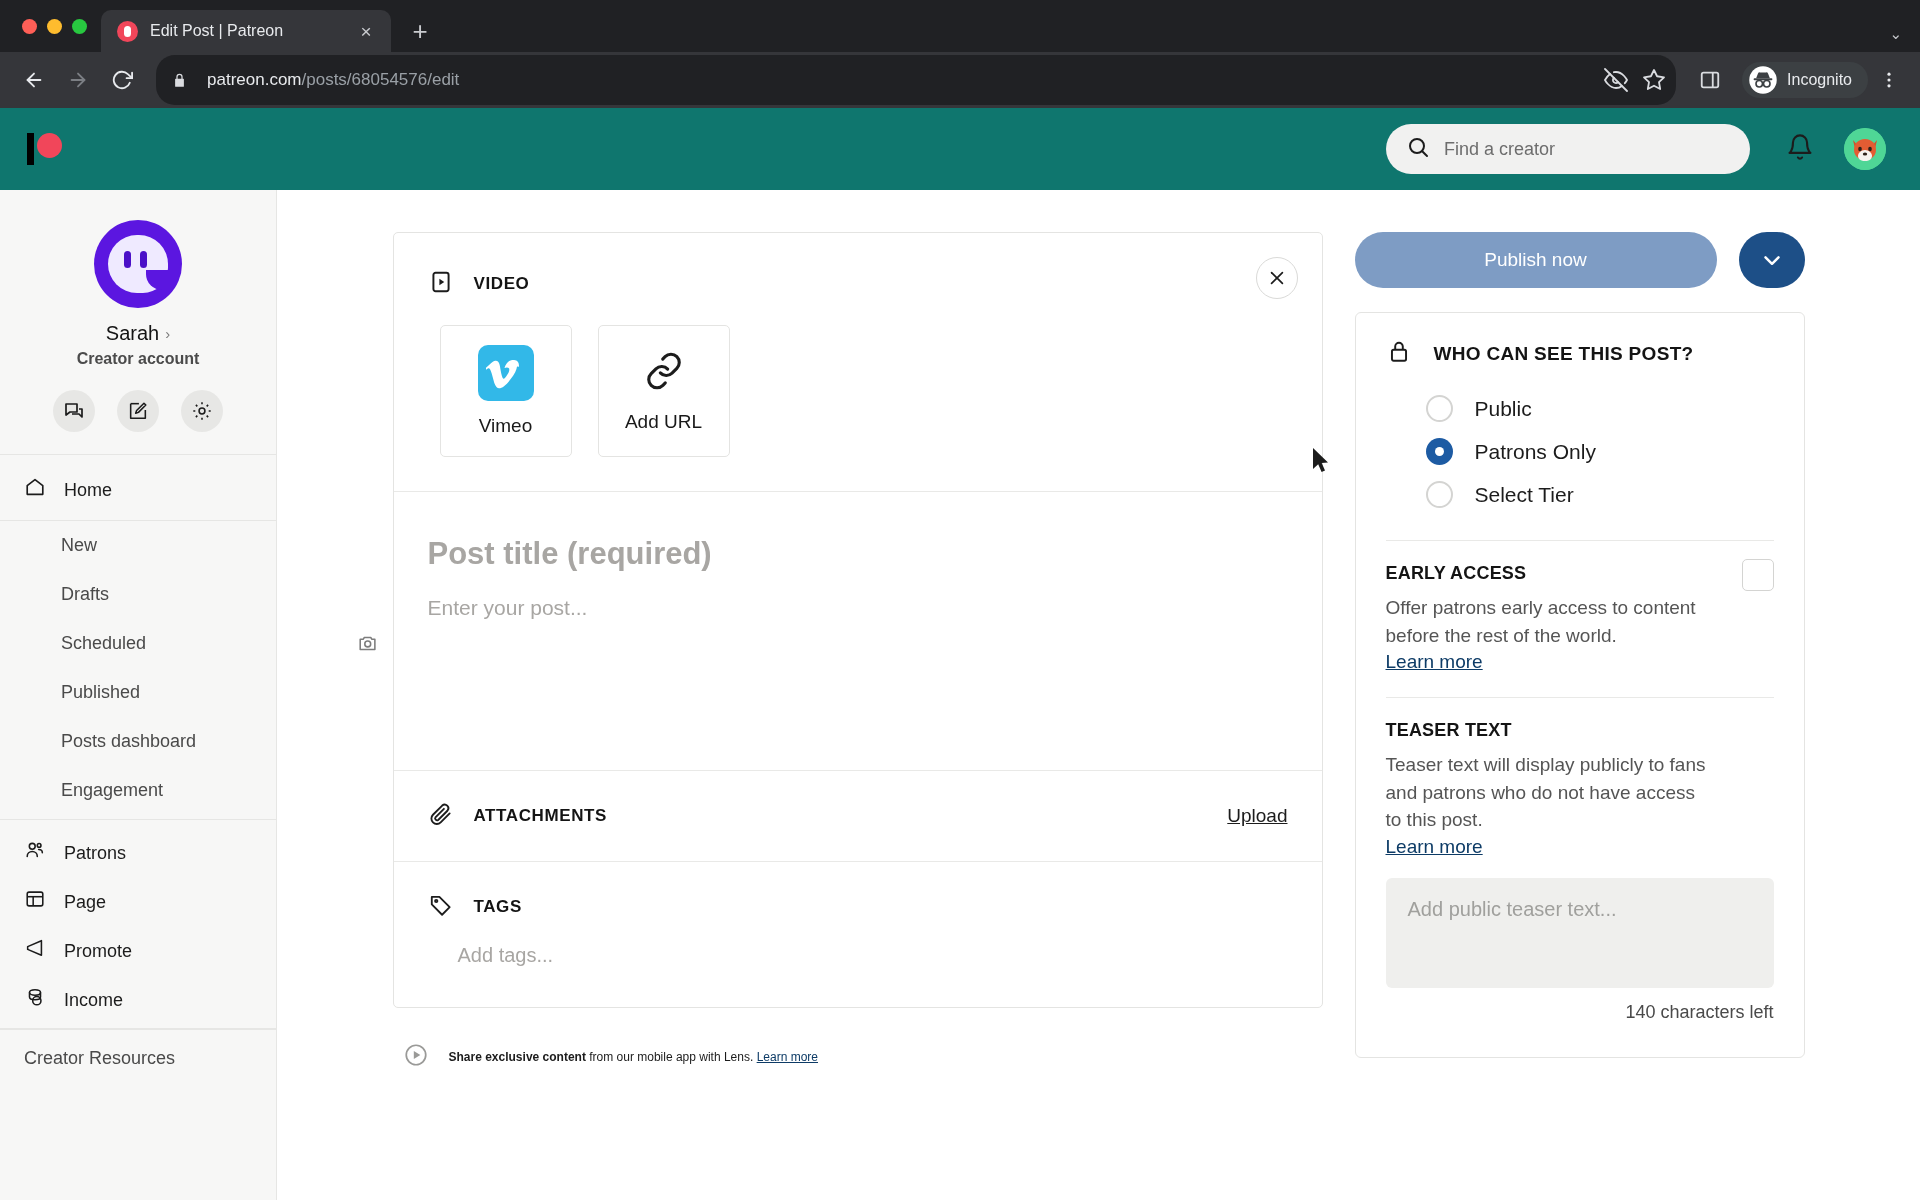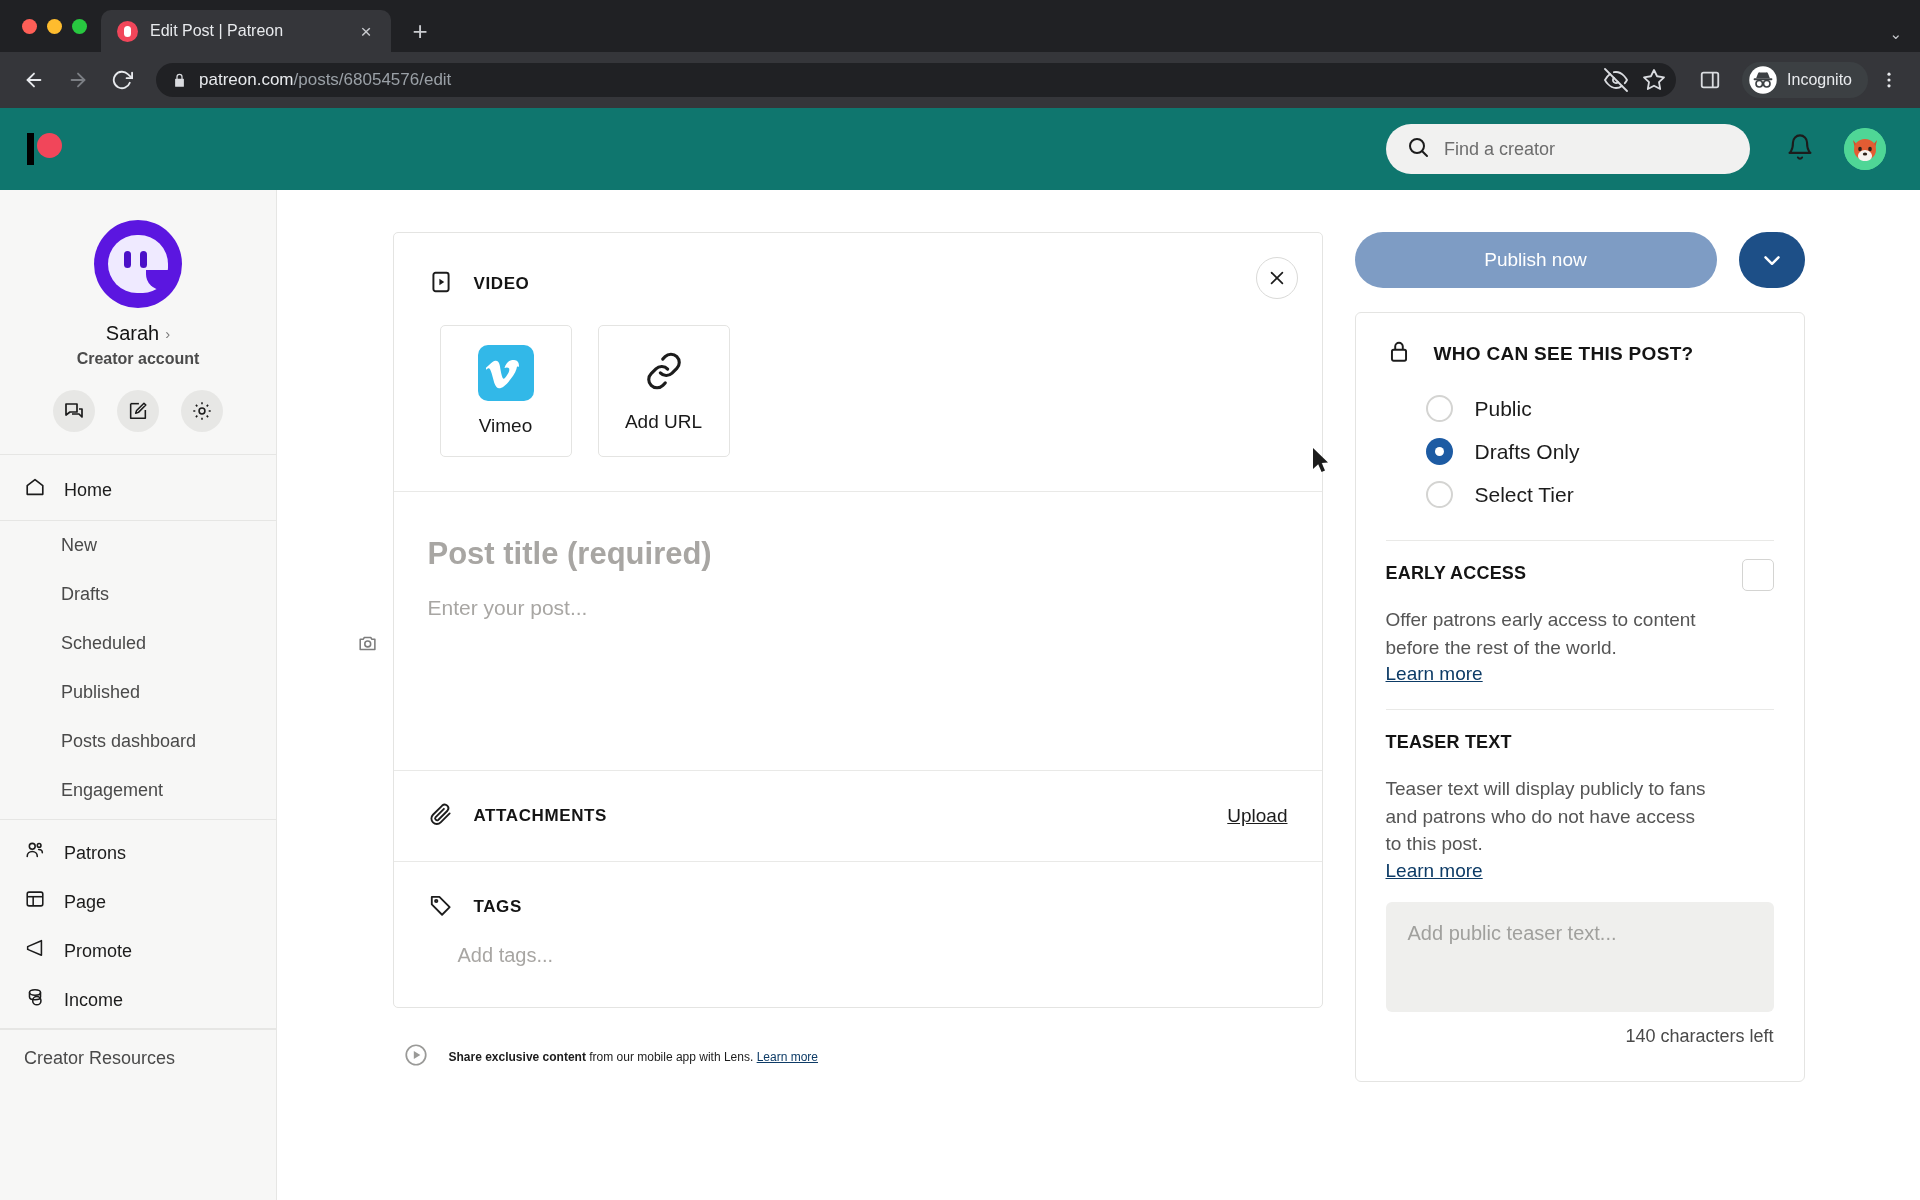--- a/index.html
+++ b/index.html
@@ -26,22 +26,22 @@
   .tab-favicon::after { content:""; width: 7px; height: 11px; border-radius: 4px; background: #fff; display:block; margin-left: -1px;}
   .tab-title { color: #e8eaed; font-size: 16px; white-space: nowrap; overflow: hidden; text-overflow: ellipsis; flex: 1; }
   .tab-close { color: #c9cbcf; font-size: 19px; line-height: 1; width: 26px; height: 26px; display: flex; align-items: center; justify-content: center; flex:none; }
   .newtab { color: #c9cbcf; font-size: 26px; width: 42px; height: 42px; display: flex; align-items: center; justify-content: center; margin-left: 8px; font-weight: 300; }
   .tabstrip-right { position: absolute; right: 18px; bottom: 9px; color: #c9cbcf; font-size: 15px; }
 
   .toolbar { height: 56px; background: #35363a; display: flex; align-items: center; padding: 0 14px; gap: 4px; }
   .nav-btn { width: 40px; height: 40px; display: flex; align-items: center; justify-content: center; color: #e8eaed; }
   .nav-btn.disabled { color: #7c7f84; }
   .omnibox {
-    flex: 1; height: 34px; background: #202124; border-radius: 19px;
-    display: flex; align-items: center; padding: 0 16px; gap: 12px; margin: 0 10px;
+    flex: 1; height: 50px; background: #202124; border-radius: 19px;
+    display: flex; align-items: center; padding: 0 16px; gap: 20px; margin: 0 10px;
     position: relative;
   }
   .omnibox .url { font-size: 17px; color: #9aa0a6; white-space: nowrap; }
   .omnibox .url b { color: #e8eaed; font-weight: 400; }
   .omni-right { position: absolute; right: 10px; display: flex; align-items: center; gap: 14px; }
   .tb-icon { color: #dadce0; display: flex; align-items: center; justify-content: center; }
   .incognito-pill { display: flex; align-items: center; gap: 9px; background: #3c4043; border-radius: 19px; height: 36px; padding: 0 16px 0 6px; margin-left: 8px; }
   .incognito-pill .label { color: #e8eaed; font-size: 16px; }
   .kebab { color: #e8eaed; width: 34px; display: flex; align-items: center; justify-content: center; }
 
@@ -127,21 +127,21 @@
   .radios { padding: 18px 0 0 40px; }
   .radio-row { display: flex; align-items: center; gap: 22px; height: 43px; }
   .radio { width: 27px; height: 27px; border-radius: 50%; border: 2px solid #d4d4d2; background: #fff; flex: none; }
   .radio.on { border: none; background: #1d5ba3; display: flex; align-items: center; justify-content: center; }
   .radio.on::after { content:""; width: 9px; height: 9px; border-radius: 50%; background: #fff; }
   .radio-label { font-size: 21px; color: #1c1c1c; }
 
   .rc-div { height: 1px; background: #e9e9e7; margin: 24px 0 0 0; }
   .sub-sec { padding-top: 22px; position: relative; }
   .sub-title { font-size: 18px; font-weight: 700; color: #141414; letter-spacing: .2px; }
-  .sub-desc { font-size: 19px; color: #555; line-height: 1.45; margin-top: 22px; max-width: 330px; }
+  .sub-desc { font-size: 19px; color: #555; line-height: 1.45; margin-top: 10px; max-width: 330px; }
   .learn { font-size: 19px; color: #0d3b66; text-decoration: underline; display: inline-block; margin-top: 2px; }
   .ea-check { position: absolute; right: 0; top: 18px; width: 32px; height: 32px; border: 1px solid #d4d4d2; border-radius: 5px; background: #fff; }
   .teaser-box { margin-top: 20px; height: 110px; background: #efefed; border-radius: 6px; padding: 20px 22px; }
   .teaser-ph { font-size: 20px; color: #a0a09d; }
   .char-left { text-align: right; font-size: 18px; color: #4a4a4a; margin-top: 14px; }
 
   .delete-row { display: flex; align-items: center; justify-content: center; gap: 22px; margin-top: 34px; }
   .delete-label { font-size: 19px; font-weight: 700; letter-spacing: .4px; color: #141414; }
 
   .cursor { position: absolute; left: 1313px; top: 448px; width: 0; height: 0; pointer-events: none; }
@@ -493,21 +493,21 @@
               <span class="rc-title">WHO CAN SEE THIS POST?</span>
             </div>
 
             <div class="radios">
               <label class="radio-row">
                 <span class="radio"></span>
                 <span class="radio-label">Public</span>
               </label>
               <label class="radio-row">
                 <span class="radio on"></span>
-                <span class="radio-label">Drafts Only</span>
+                <span class="radio-label">Patrons Only</span>
               </label>
               <label class="radio-row">
                 <span class="radio"></span>
                 <span class="radio-label">Select Tier</span>
               </label>
             </div>
 
             <div class="rc-div"></div>
 
             <div class="sub-sec">

